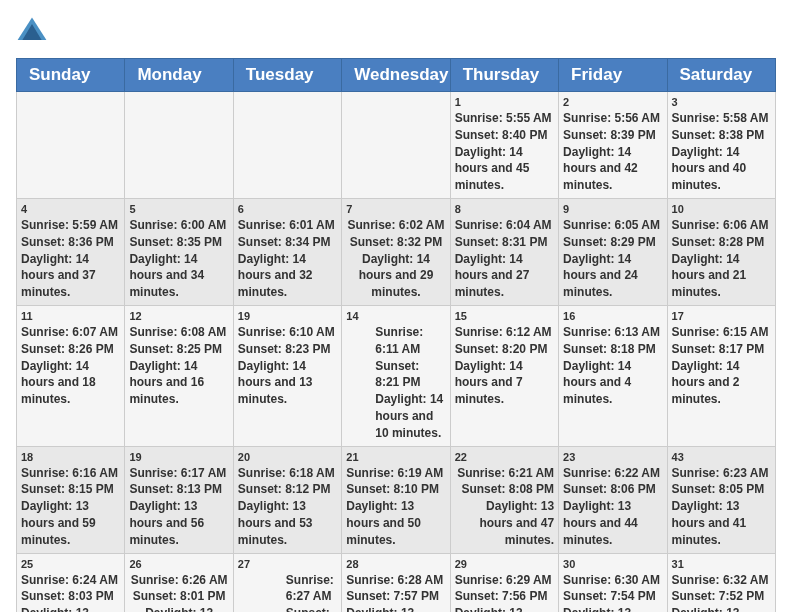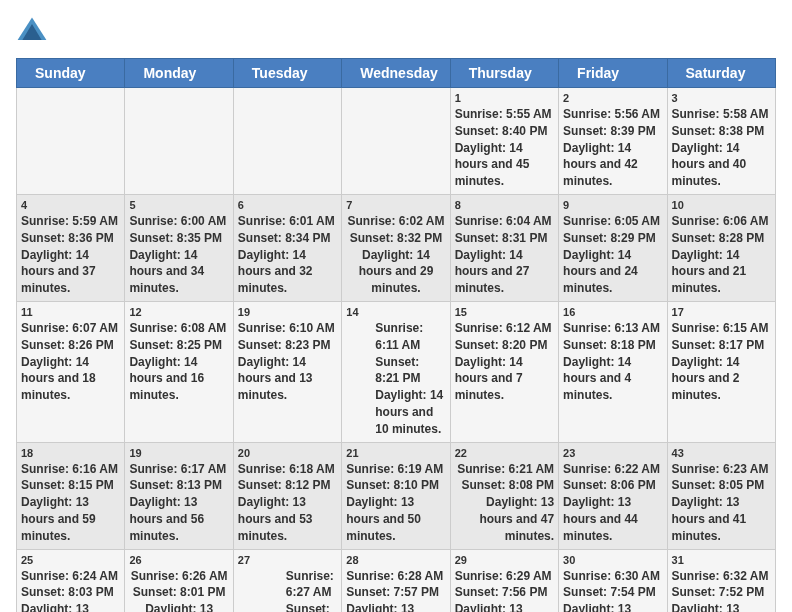--- a/index.html
+++ b/index.html
@@ -53,23 +53,23 @@
       color: #555;
     }
     table {
       width: 100%;
       border-collapse: collapse;
       table-layout: fixed;
     }
     thead tr th {
       background-color: #4a7fc1;
       color: #fff;
-      font-size: 14px;
-      font-weight: bold;
-      padding: 6px 18px;
+      font-size: 17px;
+      font-weight: bold;
+      padding: 6px 12px;
       text-align: left;
       border: 1px solid #3a6aa1;
     }
     tbody tr td {
       border: 1px solid #ccc;
       vertical-align: top;
       padding: 4px 4px;
       font-size: 10px;
       color: #333;
       min-height: 80px;

